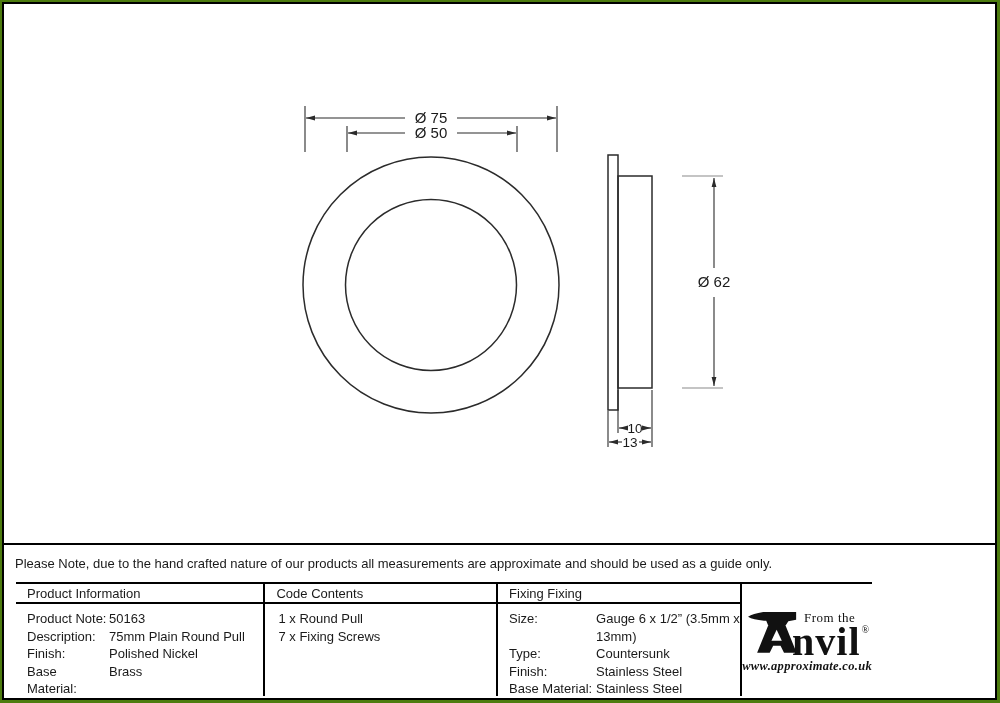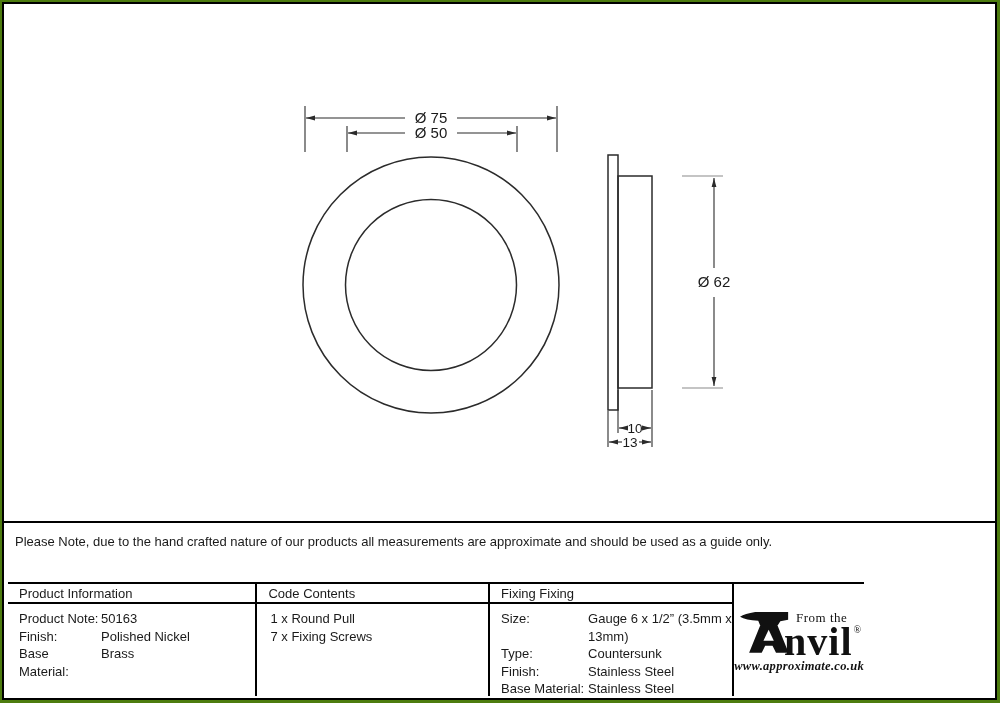--- a/index.html
+++ b/index.html
@@ -10,28 +10,28 @@
     overflow:hidden;
   }
   .frame {
     position:absolute; left:2px; top:2px; width:995px; height:698px;
     border:2px solid #000; background:#fff;
   }
   .drawing-area { position:absolute; left:4px; top:4px; width:991px; height:539px; }
   .drawing-area svg { display:block; }
 
   .note-row {
-    position:absolute; left:4px; top:521px; width:991px; height:39px;
+    position:absolute; left:4px; top:543px; width:991px; height:39px;
     border-top:2px solid #000;
     display:flex; align-items:center; padding-left:11px;
     font-size:13px;
   }
 
   .spec-table {
-    position:absolute; left:8px; top:582px; width:856px; height:114px;
+    position:absolute; left:16px; top:582px; width:856px; height:114px;
     border-top:2px solid #000; display:flex;
   }
   .col { height:100%; }
   .col-product { width:281px; border-right:2px solid #000; }
   .col-pack    { width:262px; border-right:2px solid #000; }
   .col-fixing  { width:275px; border-right:2px solid #000; }
   .col-logo    { flex:1; display:flex; align-items:center; justify-content:center; }
   .col-header {
     height:20px; border-bottom:2px solid #000;
     display:flex; align-items:center; padding-left:11px;
@@ -142,20 +142,24 @@
   </div>
 
   <div class="spec-table">
 
     <div class="col col-product">
       <div class="col-header">Product Information</div>
       <div class="col-body">
         <div class="kv-row">
           <span class="kv-label">Product Note:</span>
           <span class="kv-value">50163</span>
+        </div>
+        <div class="kv-row">
+          <span class="kv-label">Description:</span>
+          <span class="kv-value">75mm Plain Round Pull</span>
         </div>
         <div class="kv-row">
           <span class="kv-label">Finish:</span>
           <span class="kv-value">Polished Nickel</span>
         </div>
         <div class="kv-row">
           <span class="kv-label">Base Material:</span>
           <span class="kv-value">Brass</span>
         </div>
       </div>

